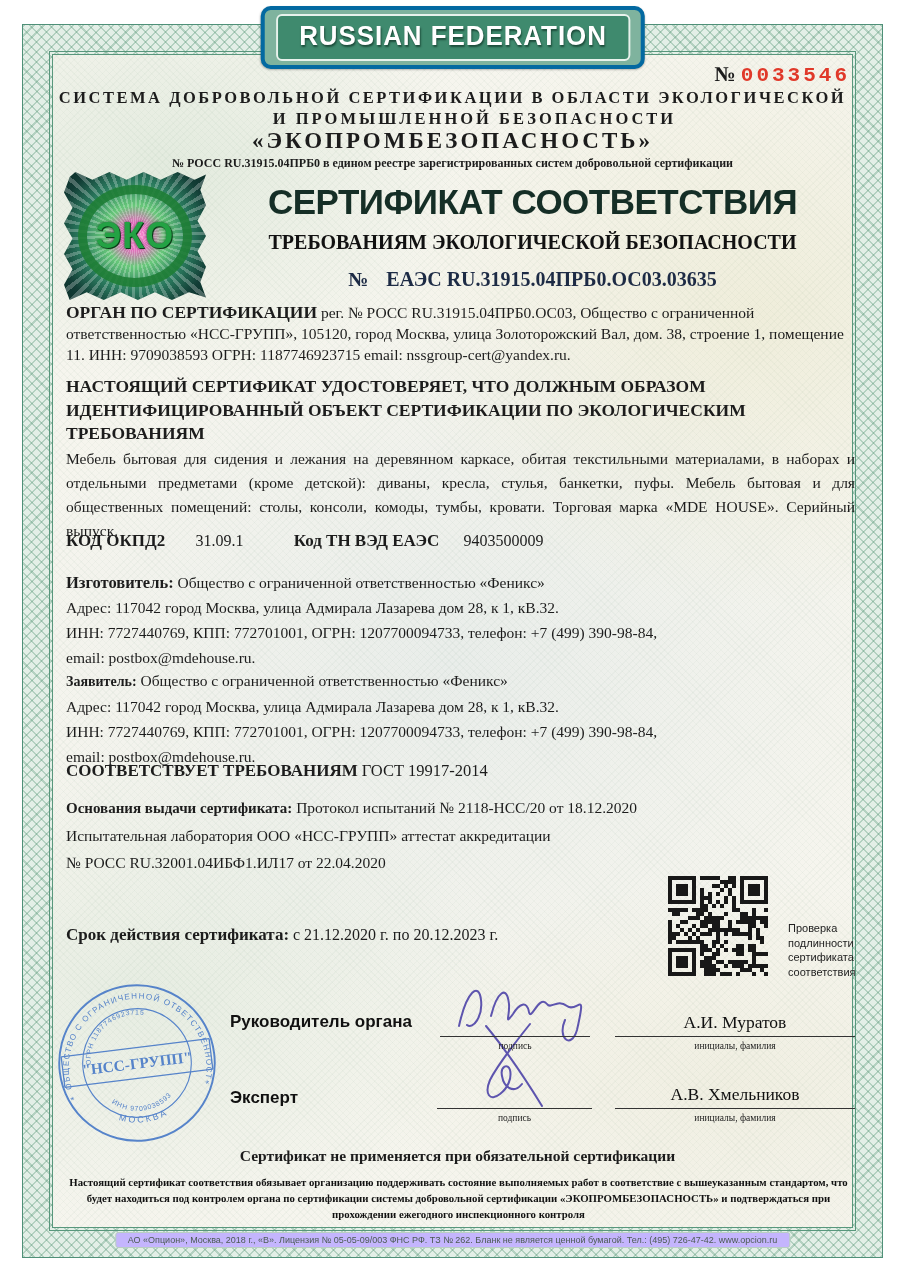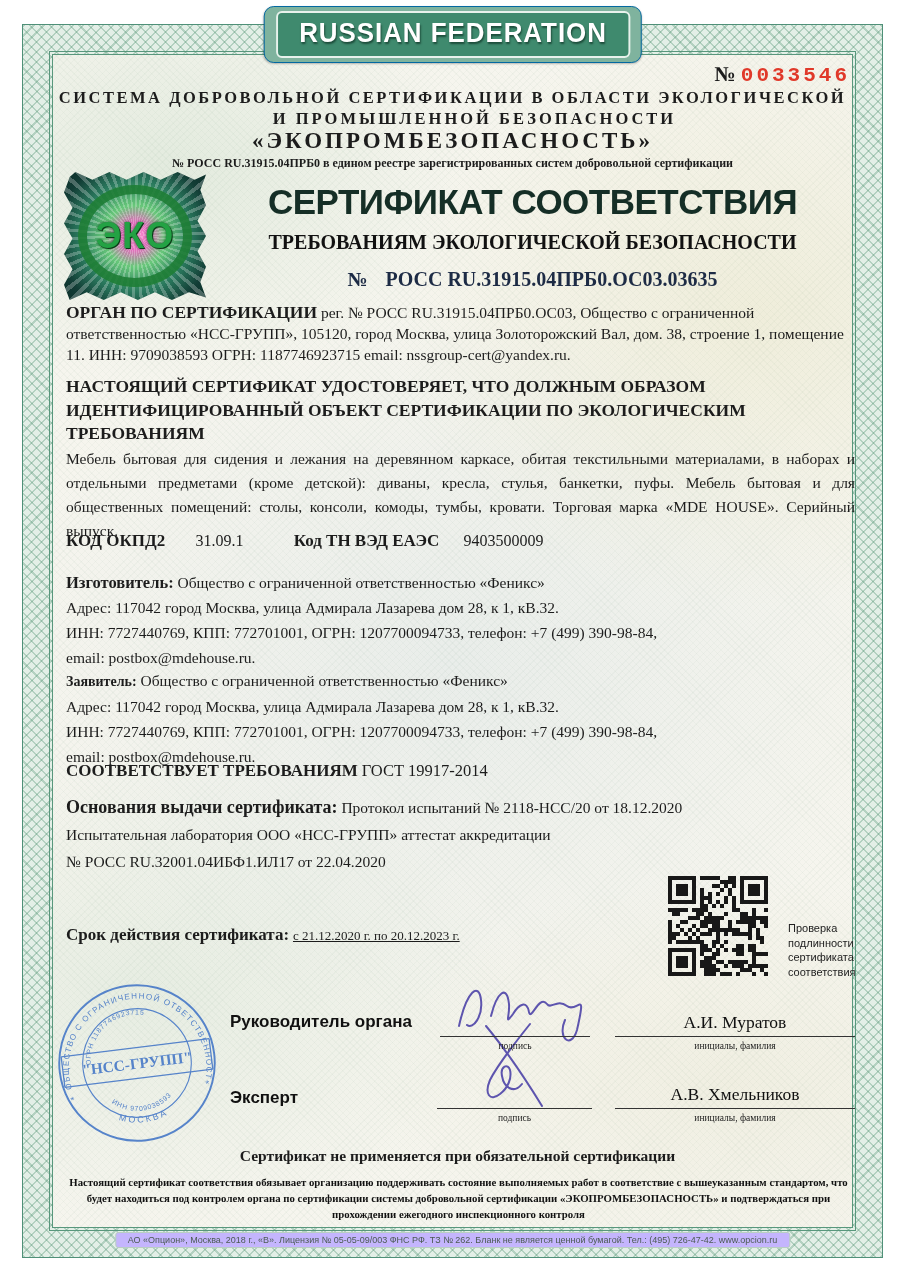--- a/index.html
+++ b/index.html
@@ -28,21 +28,21 @@
       radial-gradient(ellipse 520px 340px at 12% 80%, rgba(150,195,165,.16), transparent 70%),
       radial-gradient(ellipse 520px 300px at 85% 88%, rgba(205,200,150,.14), transparent 70%),
       repeating-linear-gradient(45deg, rgba(110,150,120,.05) 0 1px, transparent 1px 5px),
       repeating-linear-gradient(-45deg, rgba(110,150,120,.05) 0 1px, transparent 1px 5px),
       #f6f5ee;
   }
   
   .banner {
     position:absolute; top:6px; left:50%; transform:translateX(-50%);
     z-index:5; background:#7fb39e; padding:4px; border-radius:10px;
-    border:1px solid #0369a1; box-shadow:0 1px 2px rgba(0,0,0,.25);
+    border:4px solid #0369a1; box-shadow:0 1px 2px rgba(0,0,0,.25);
   }
   .banner-inner {
     background:#3f8a6e; border:2px solid #e8f2ec; border-radius:6px;
     padding:5px 22px 7px;
     font-family:"Liberation Sans", sans-serif; font-weight:bold;
     font-size:27px; letter-spacing:1px; color:#ffffff;
     text-shadow:1px 2px 2px rgba(20,60,45,.8); white-space:nowrap;
     transform:scaleX(.96);
   }
   
@@ -84,27 +84,27 @@
   .codes { position:absolute; left:66px; top:531px; font-size:17px; white-space:nowrap; }
   .codes b { font-weight:bold; }
   .codes .v { font-size:16px; }
   .blk-line { line-height:25px; font-size:15.5px; }
   .manuf { top:570px; }
   .appl  { top:668px; }
   .conforms { top:760px; }
   .conforms b { font-size:17px; }
   .conforms span { font-size:16.5px; }
   .basis { top:794px; line-height:27px; font-size:15.5px; }
-  .basis b { font-size:18px;margin-top:28px; }
+  .basis b { font-size:15px;margin-top:28px; }
   .addinfo { top:869px; }
   .addinfo b { font-size:16.5px; }
   .addinfo .line2 { margin-top:2px; font-size:15.5px; }
   .validity { top:924px; }
   .validity b { font-size:17px; }
-  .validity span { font-size:13px;text-decoration:underline; }
+  .validity span { font-size:16px; }
   
   .qr { position:absolute; left:668px; top:876px; width:100px; height:100px; }
   .qr-caption { position:absolute; left:788px; top:921px; width:80px; font-family:"Liberation Sans", sans-serif; font-size:11px; line-height:14.5px; color:#222; }
   
   .stamp { position:absolute; left:56px; top:982px; width:162px; height:162px; transform:rotate(-7deg); opacity:.92; }
   
   .sig-label { position:absolute; left:230px; font-family:"Liberation Sans", sans-serif; font-weight:bold; font-size:17px; color:#111; }
   .lab-head { top:1012px; }
   .lab-expert { top:1088px; }
   .sig-line { position:absolute; border-bottom:1.5px solid #333; }
@@ -155,21 +155,21 @@
   <div class="sys-reg">№ РОСС RU.31915.04ПРБ0 в едином реестре зарегистрированных систем добровольной сертификации</div>
 
   <div class="holo">
     <div class="holo-ring"></div>
     <div class="holo-text">ЭКО</div>
   </div>
 
   <div class="title-main">СЕРТИФИКАТ СООТВЕТСТВИЯ</div>
   <div class="title-sub">ТРЕБОВАНИЯМ ЭКОЛОГИЧЕСКОЙ БЕЗОПАСНОСТИ</div>
   <div class="title-num">
-    <span class="nosign">№</span><span>РОСС RU.31915.04ПРБ0.ОС03.03635</span>
+    <span class="nosign">№</span><span>ЕАЭС RU.31915.04ПРБ0.ОС03.03635</span>
   </div>
 
   <p class="para organ">
     <b class="lbl-big">ОРГАН ПО СЕРТИФИКАЦИИ</b>
     <span>рег. № РОСС RU.31915.04ПРБ0.ОС03, Общество с ограниченной ответственностью «НСС-ГРУПП», 105120, город Москва, улица Золоторожский Вал, дом. 38, строение 1, помещение 11. ИНН: 9709038593 ОГРН: 1187746923715  email: nssgroup-cert@yandex.ru.</span>
   </p>
 
   <p class="para statement">НАСТОЯЩИЙ СЕРТИФИКАТ УДОСТОВЕРЯЕТ, ЧТО ДОЛЖНЫМ ОБРАЗОМ ИДЕНТИФИЦИРОВАННЫЙ ОБЪЕКТ СЕРТИФИКАЦИИ ПО ЭКОЛОГИЧЕСКИМ ТРЕБОВАНИЯМ</p>
 
   <p class="para object-text">Мебель бытовая для сидения и лежания на деревянном каркасе, обитая текстильными материалами, в наборах и отдельными предметами (кроме детской): диваны, кресла, стулья, банкетки, пуфы. Мебель бытовая и для общественных помещений: столы, консоли, комоды, тумбы, кровати. Торговая марка «MDE HOUSE». Серийный выпуск.</p>

